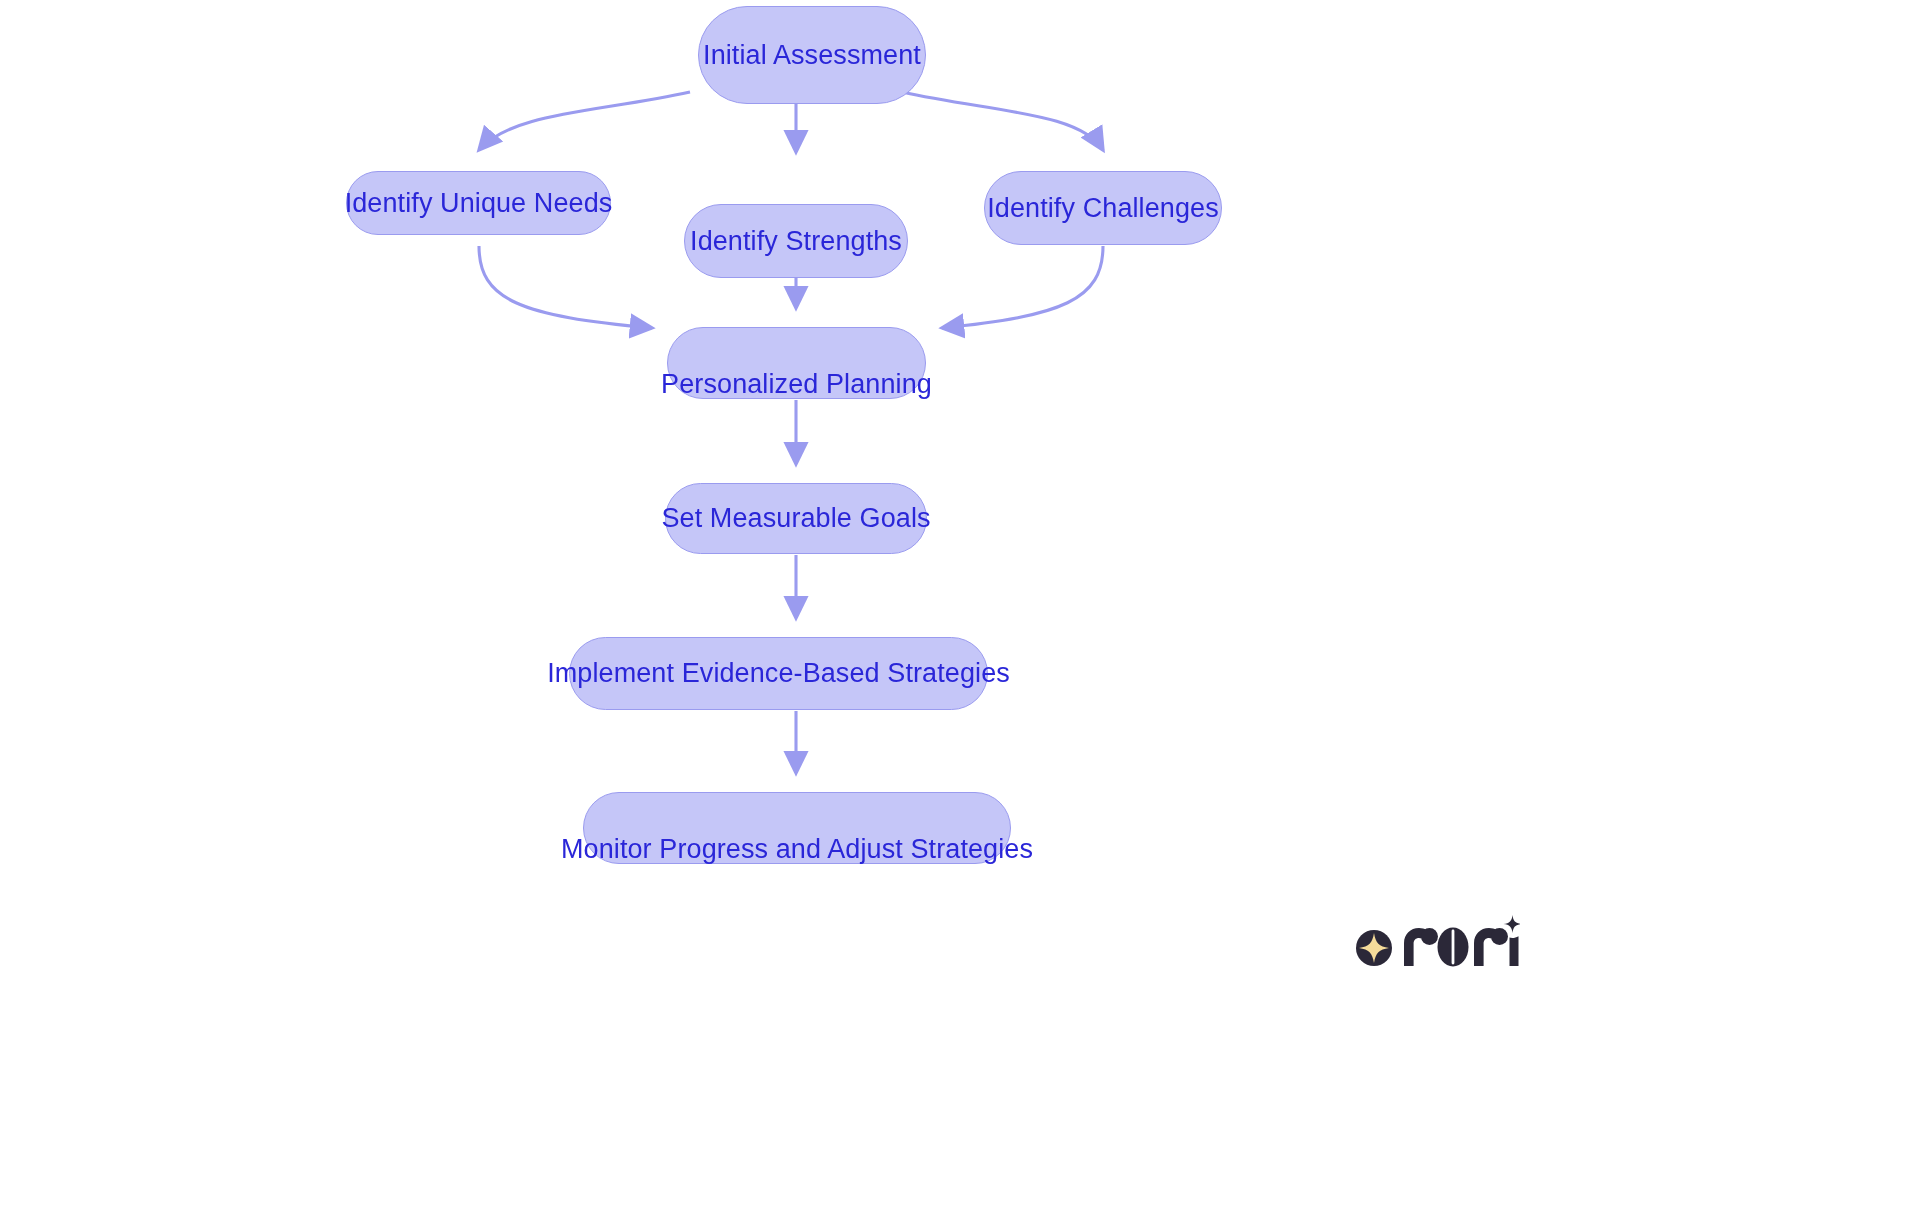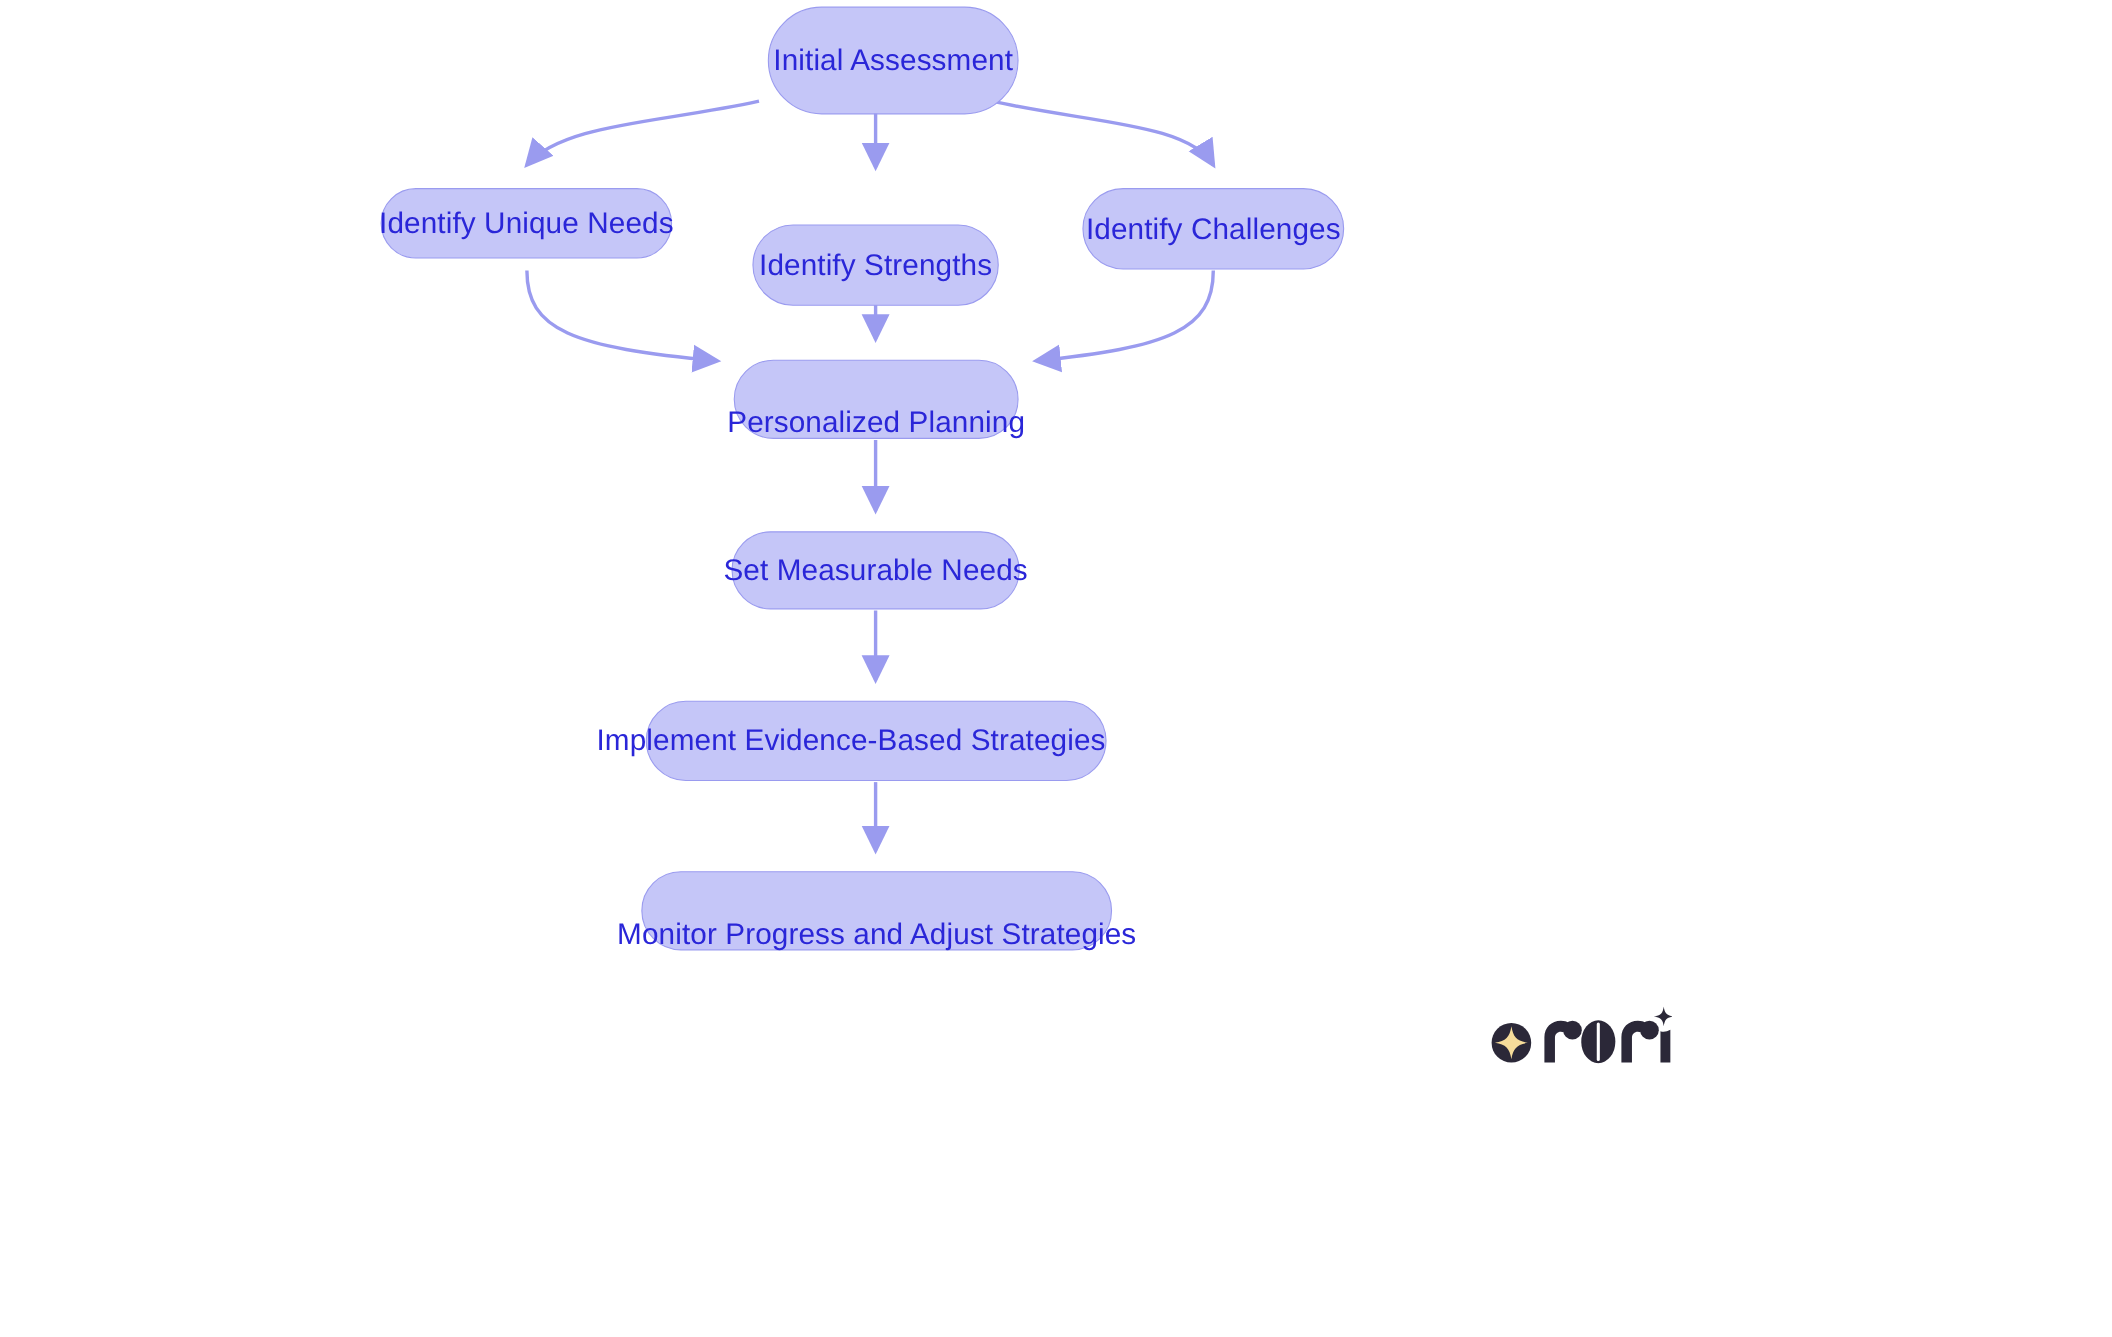--- a/index.html
+++ b/index.html
@@ -49,21 +49,21 @@
     font-weight: 400;
   }
 
   
   #node-initial-assessment   { left: 682px;  top: 6px;   width: 228px; height: 98px; margin-left: 16px; }
   #node-identify-unique-needs{ left: 346px;  top: 171px;  width: 265px; height: 64px; }
   #node-identify-strengths   { left: 684px;  top: 171px;  width: 224px; height: 74px; margin-top: 33px; }
   #node-identify-challenges  { left: 984px;  top: 171px;  width: 238px; height: 74px; }
   #node-personalized-planning{ left: 667px;  top: 327px;  width: 259px; height: 72px; align-items: flex-end; }
   #node-set-measurable-goals { left: 665px;  top: 483px;  width: 262px; height: 71px; }
-  #node-implement-strategies { left: 587px;  top: 637px;  width: 419px; height: 73px; justify-content: flex-end; }
+  #node-implement-strategies { left: 569px;  top: 637px;  width: 419px; height: 73px; }
   #node-monitor-progress     { left: 583px;  top: 792px;  width: 428px; height: 72px; align-items: flex-end; }
 
   
   #brand-logo {
     position: absolute;
     left: 1352px;
     top: 915px;
     width: 168px;
     height: 52px;
   }
@@ -116,21 +116,21 @@
 
   <div class="node" id="node-identify-challenges">
     <span class="node-label">Identify Challenges</span>
   </div>
 
   <div class="node" id="node-personalized-planning">
     <span class="node-label">Personalized Planning</span>
   </div>
 
   <div class="node" id="node-set-measurable-goals">
-    <span class="node-label">Set Measurable Needs</span>
+    <span class="node-label">Set Measurable Goals</span>
   </div>
 
   <div class="node" id="node-implement-strategies">
     <span class="node-label">Implement Evidence-Based Strategies</span>
   </div>
 
   <div class="node" id="node-monitor-progress">
     <span class="node-label">Monitor Progress and Adjust Strategies</span>
   </div>
 

